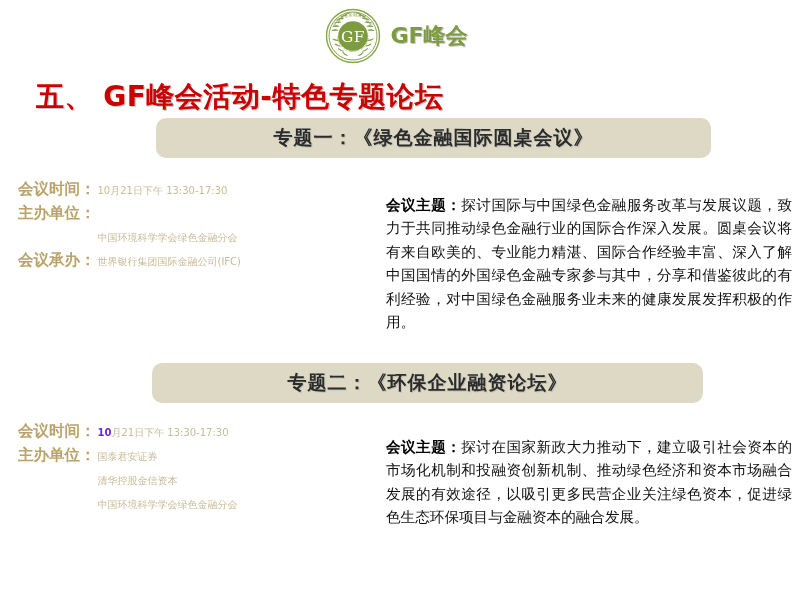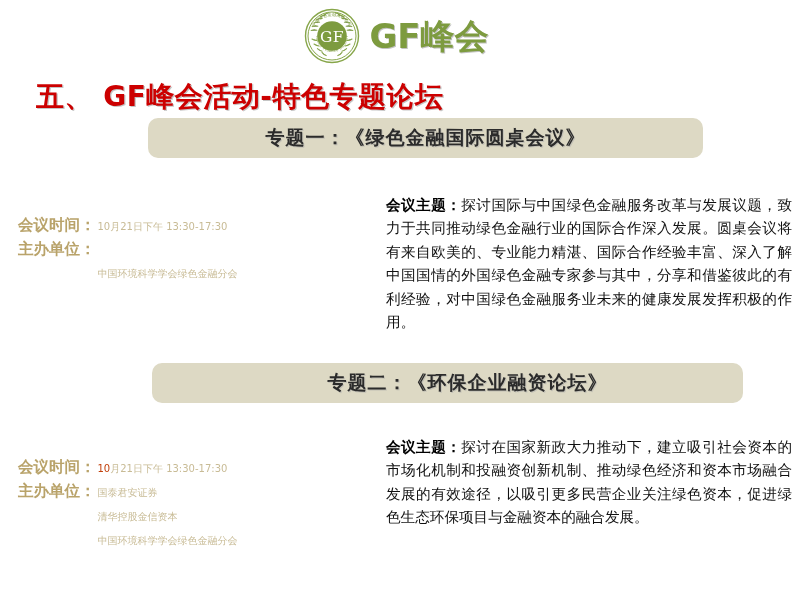--- a/index.html
+++ b/index.html
@@ -33,21 +33,21 @@
     transform: translateX(-8px);
   }
   .emblem {
     position: relative;
     width: 56px;
     height: 56px;
     flex: 0 0 56px;
   }
   .emblem svg { display: block; }
   .brand-text {
-    font-size: 34px;
+    font-size: 22px;
     font-weight: bold;
     color: #7d9b3f;
     letter-spacing: 0px;
     text-shadow: 1px 1px 0 rgba(120,120,120,0.45);
     line-height: 1;
     white-space: nowrap;
   }
 
   
   .section-heading {
@@ -73,37 +73,36 @@
     justify-content: center;
   }
   .banner-text {
     font-size: 19px;
     font-weight: bold;
     color: #2b2b2b;
     text-shadow: 1px 1px 0 rgba(170,170,170,0.5);
     white-space: nowrap;
     letter-spacing: 1px;
   }
-  #banner-1 { left: 148px; top: 118px; width: 555px; }
-  #banner-2 { left: 152px; top: 363px; width: 551px; padding-left: 40px; }
+  #banner-1 { left: 156px; top: 118px; width: 555px; }
+  #banner-2 { left: 152px; top: 363px; width: 551px; }
 
   
   .topic-block {
     position: absolute;
     display: block;
   }
   #block-1 { left: 0px; top: 178px; width: 809px; }
   #block-2 { left: 0px; top: 420px; width: 809px; }
 
   .col-left {
     position: absolute;
     left: 18px;
     top: 0;
     width: 340px;
-    margin-top: 36px;
   }
   .col-right {
     position: absolute;
     left: 362px;
     top: 0;
     width: 430px;
   }
 
   
   .info-row {
@@ -119,22 +118,22 @@
     flex: 0 0 auto;
   }
   .info-label.spacer { visibility: hidden; }
   .info-value {
     font-size: 10px;
     color: #c8bb95;
     padding-left: 2px;
     text-align: center;
   }
   .info-value .em {
-    font-weight: normal;
-    color: #c2410c;
+    font-weight: bold;
+    color: #6d28d9;
   }
 
   
   .theme-para {
     font-size: 14.6px;
     color: #111111;
     line-height: 23.5px;
     text-align: justify;
     text-justify: inter-character;
     margin-left: 24px;
@@ -208,20 +207,24 @@
       <span class="info-label">会议时间：</span>
       <span class="info-value">10月21日下午 13:30-17:30</span>
     </div>
     <div class="info-row">
       <span class="info-label">主办单位：</span>
     </div>
     <div class="info-row">
       <span class="info-label spacer">主办单位：</span>
       <span class="info-value">中国环境科学学会绿色金融分会</span>
     </div>
+    <div class="info-row">
+      <span class="info-label">会议承办：</span>
+      <span class="info-value">世界银行集团国际金融公司(IFC)</span>
+    </div>
 
   </div>
 
   <div class="col-right">
     <p class="theme-para">
       <span class="theme-label">会议主题：</span><span>探讨国际与中国绿色金融服务改革与发展议题，致力于共同推动绿色金融行业的国际合作深入发展。圆桌会议将有来自欧美的、专业能力精湛、国际合作经验丰富、深入了解中国国情的外国绿色金融专家参与其中，分享和借鉴彼此的有利经验，对中国绿色金融服务业未来的健康发展发挥积极的作用。</span>
     </p>
   </div>
 </div>
 

